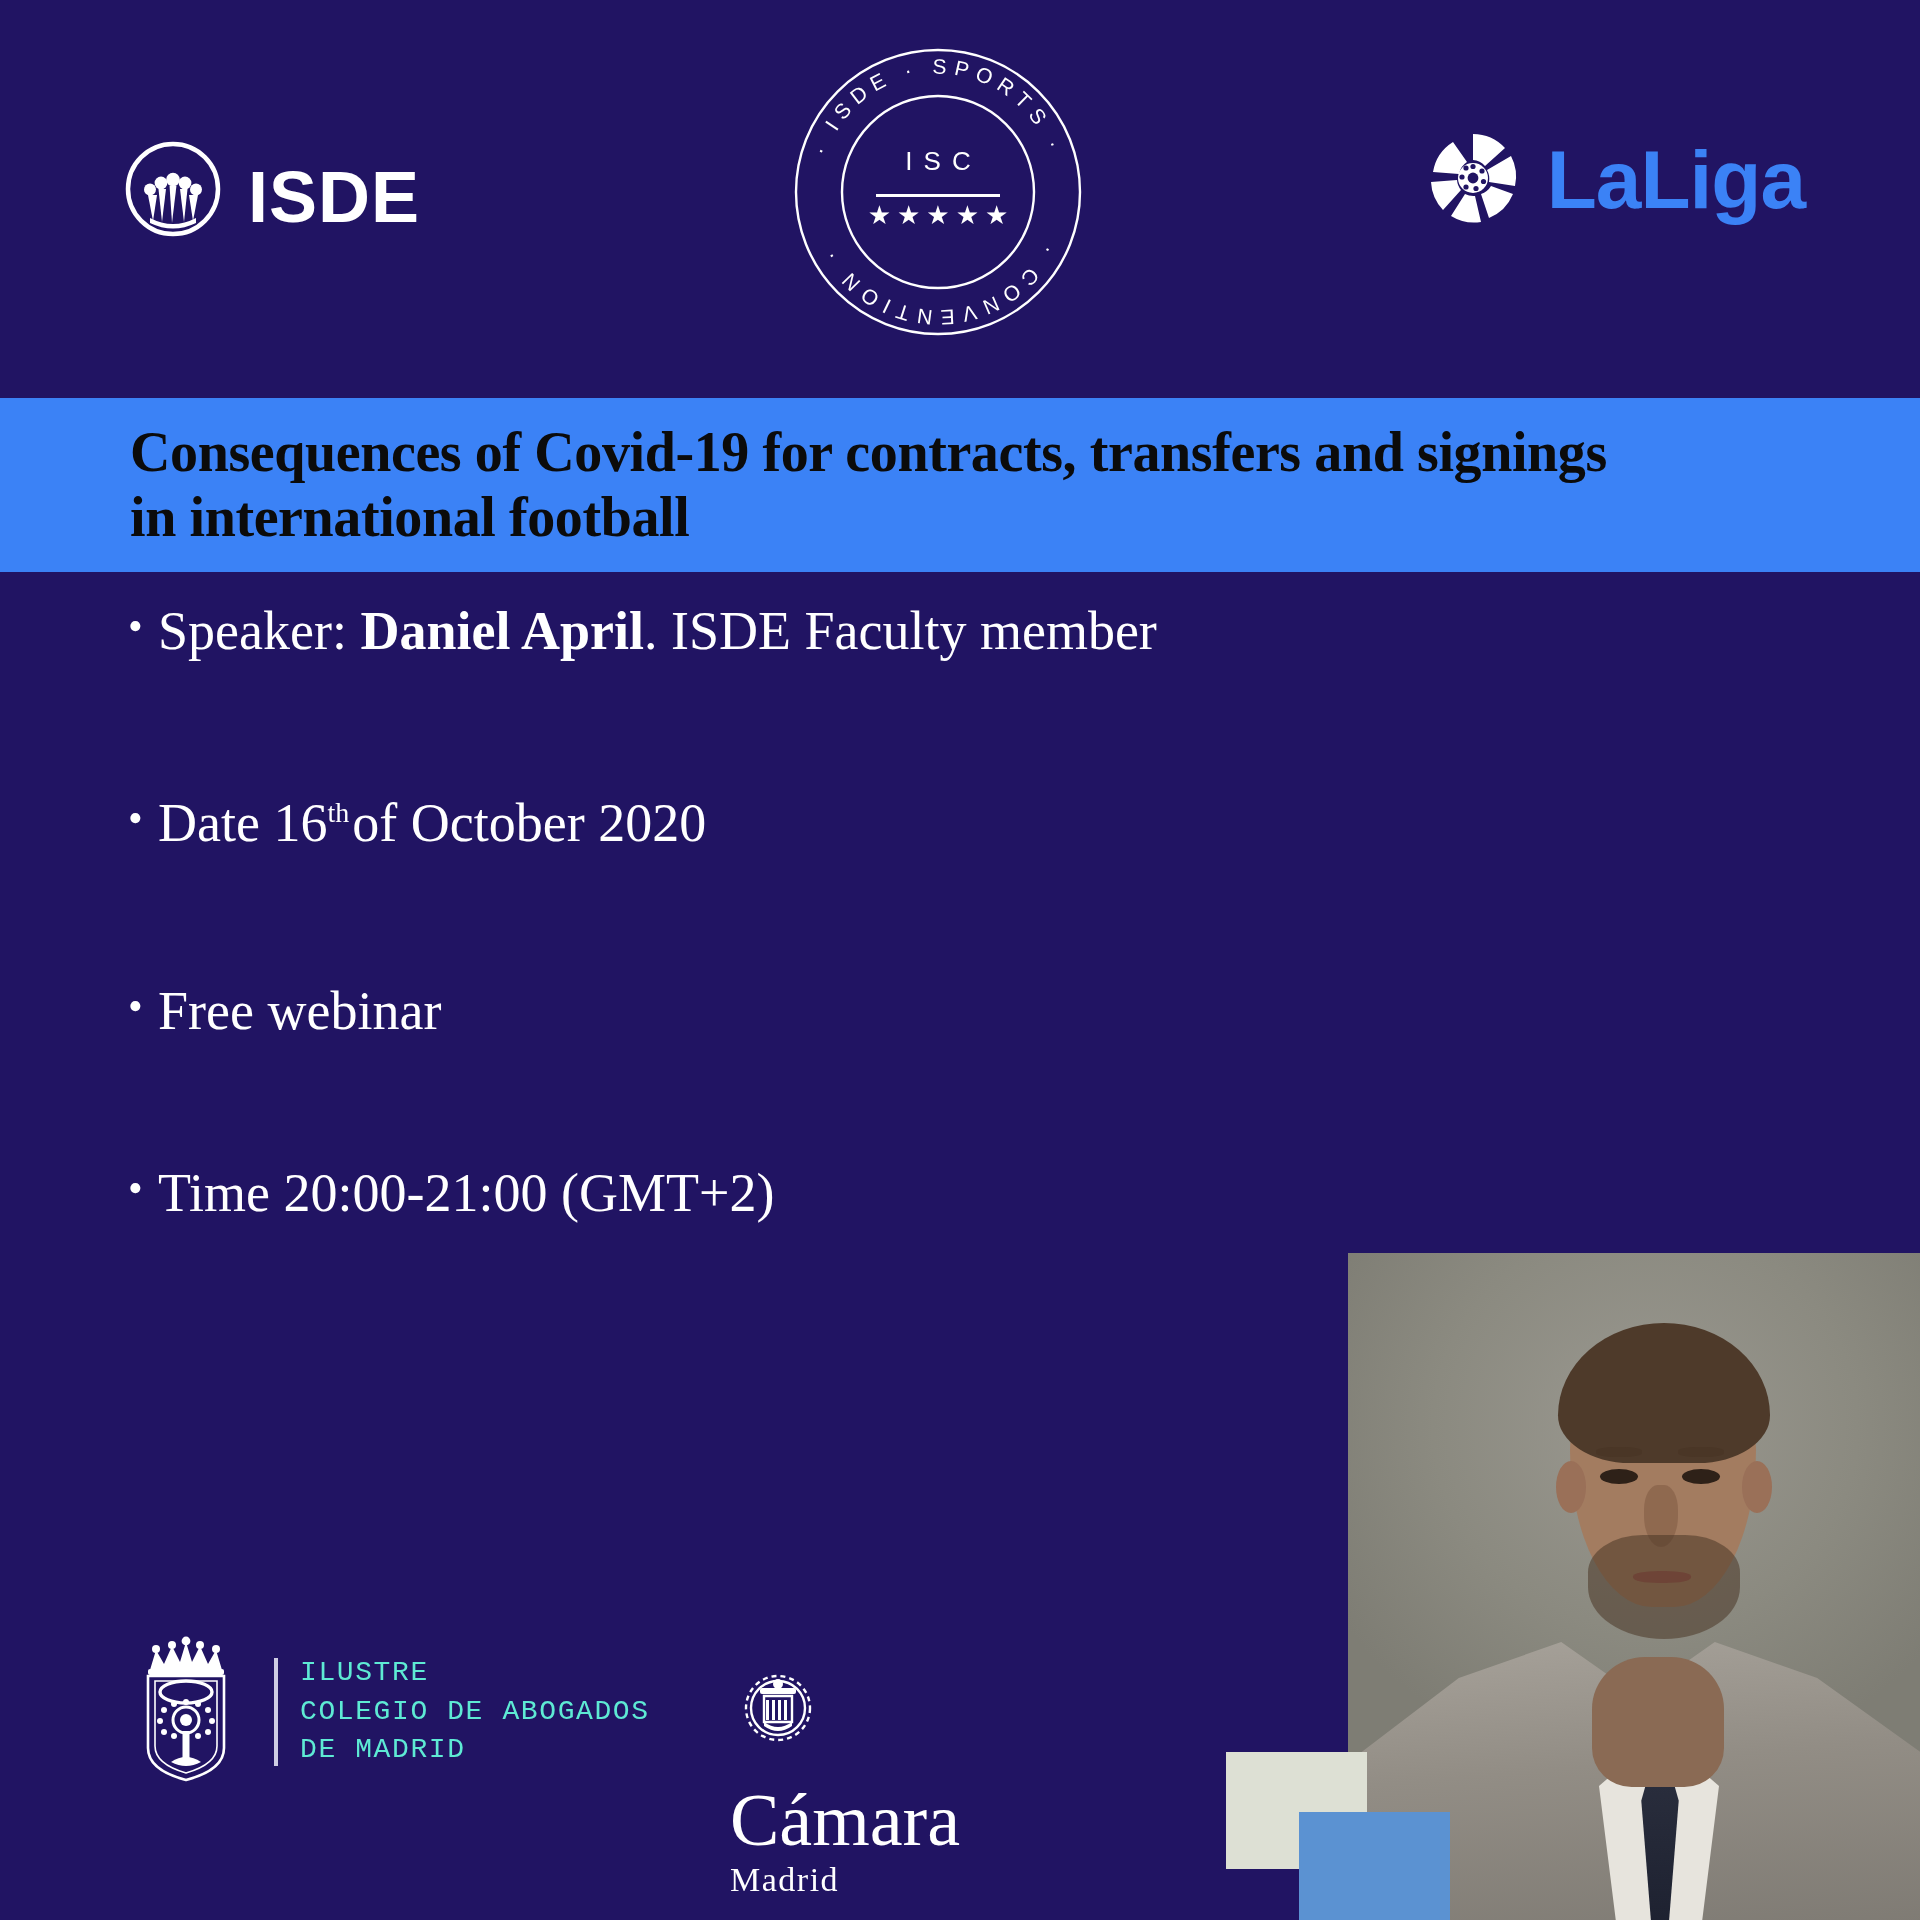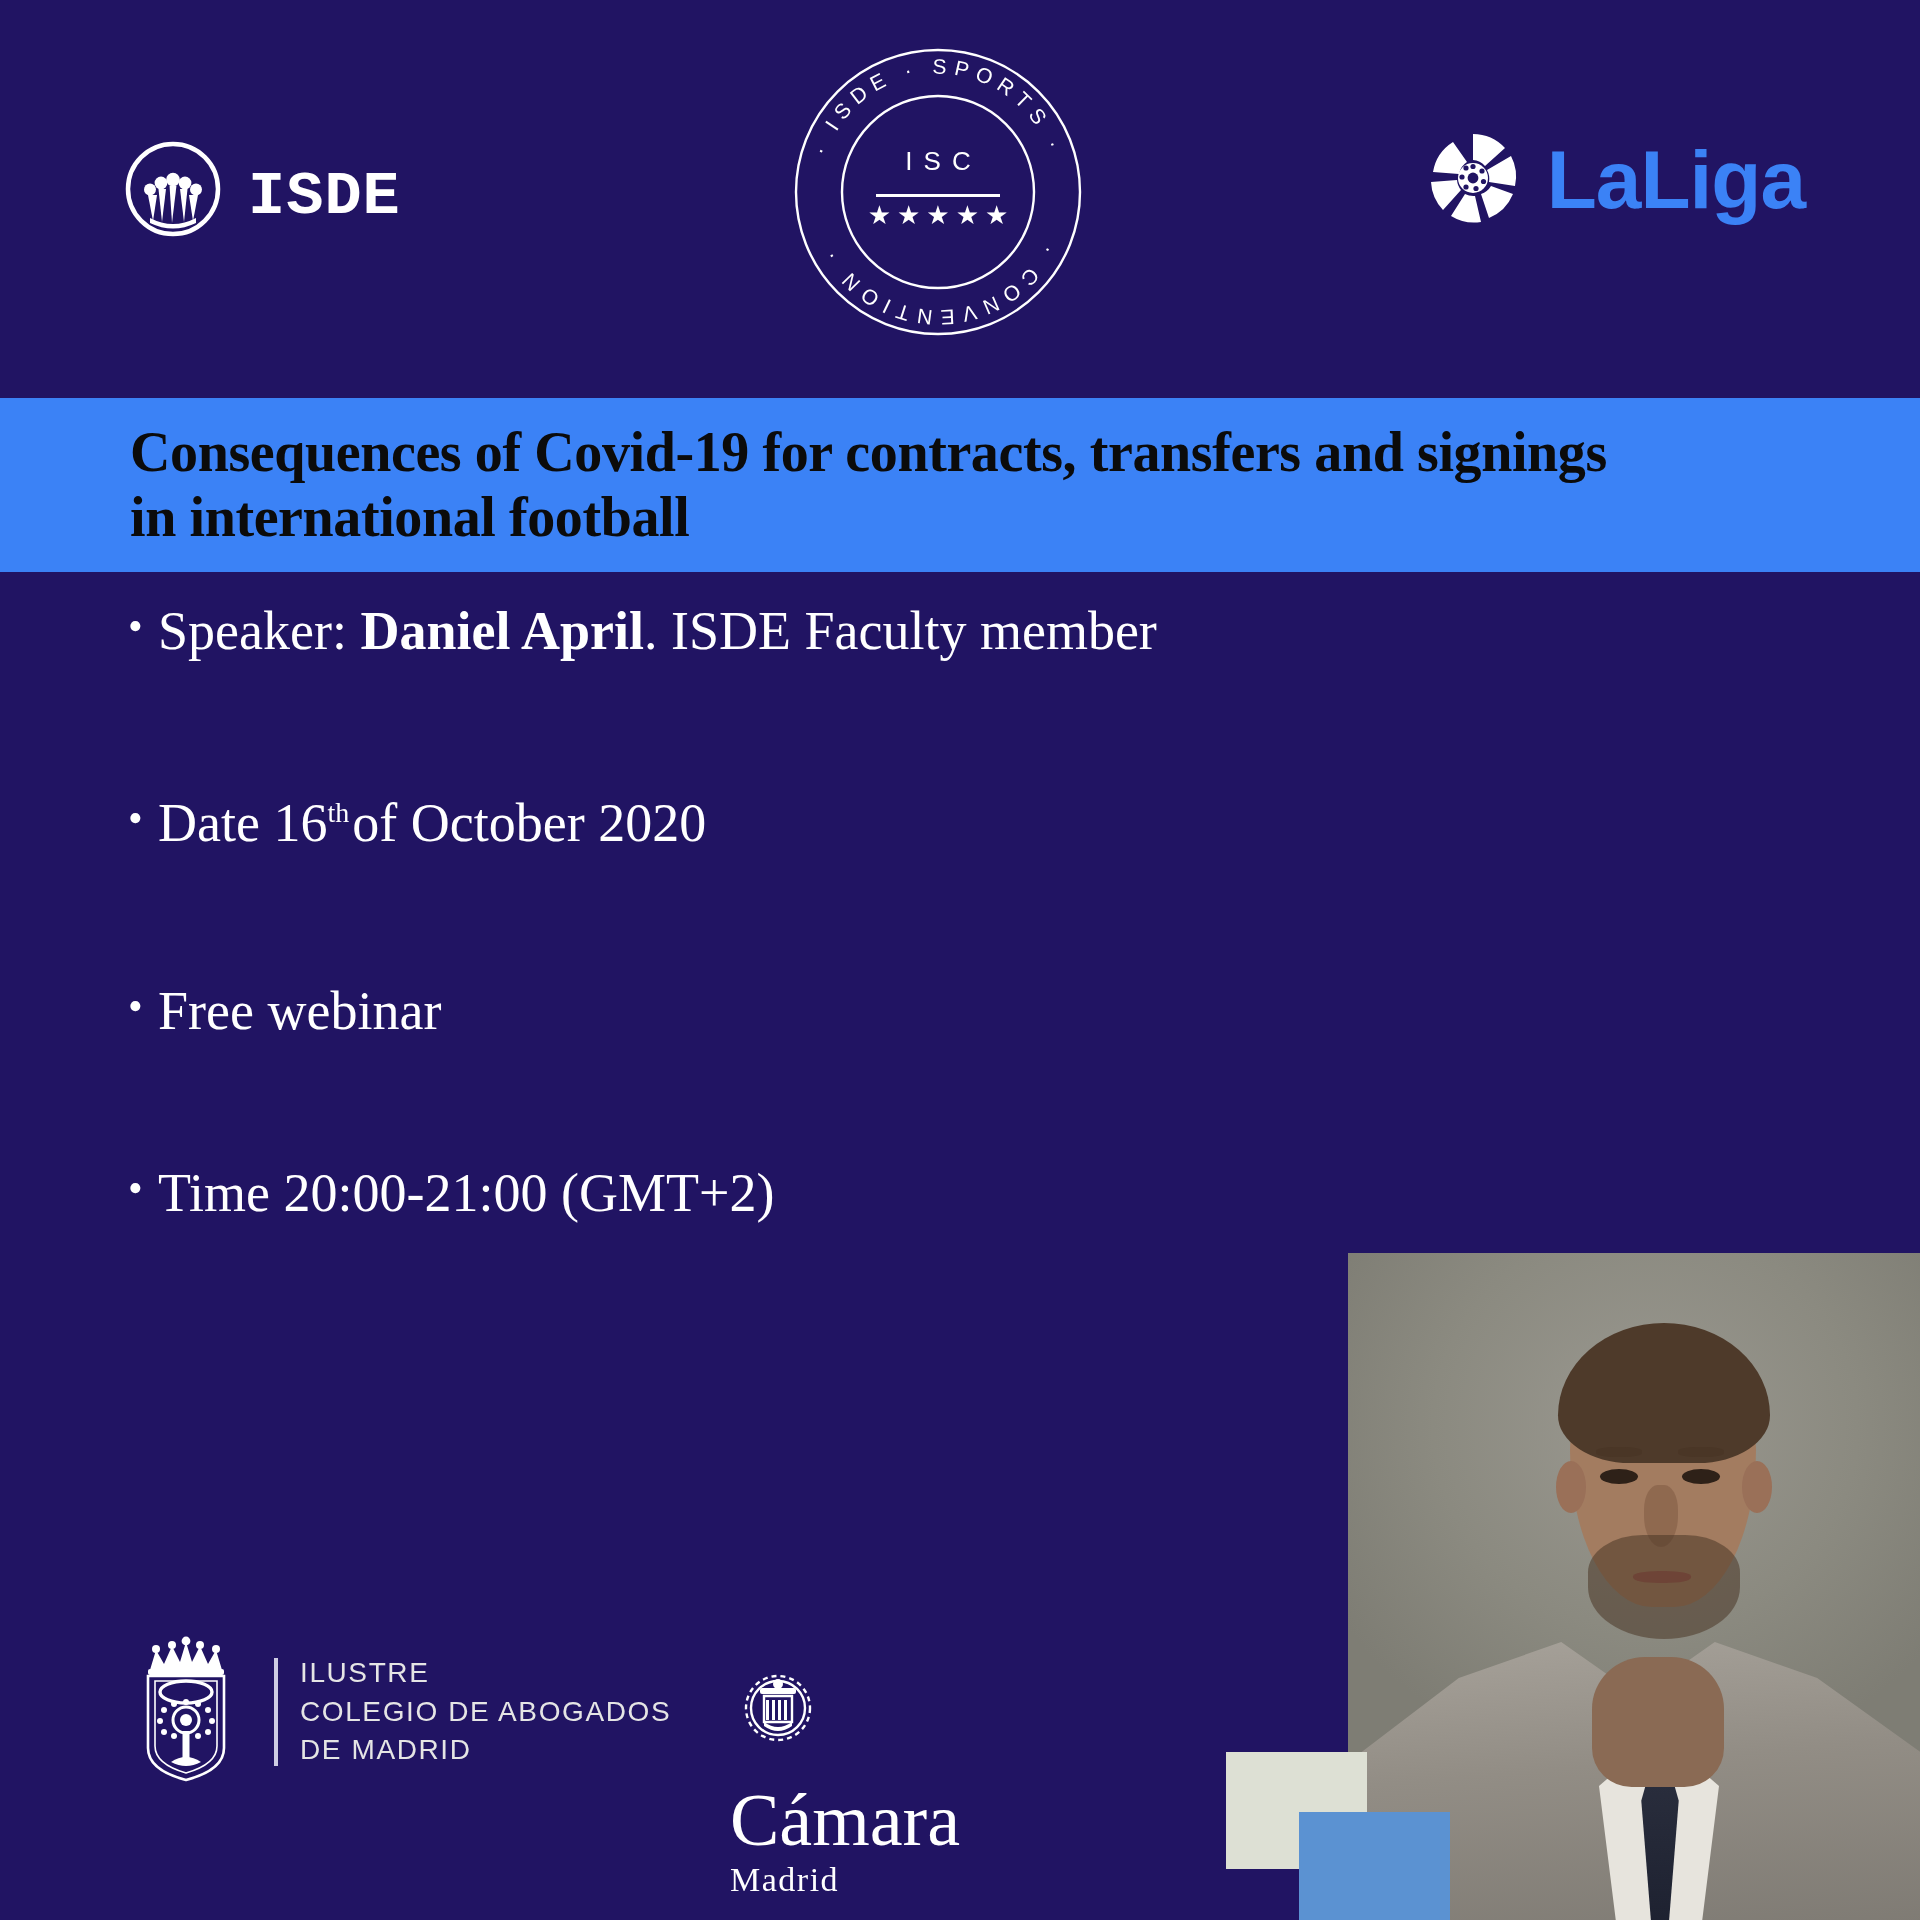--- a/index.html
+++ b/index.html
@@ -33,23 +33,23 @@
     align-items: center;
     gap: 26px;
   }
   .isde-mark {
     width: 98px;
     height: 98px;
     position: relative;
   }
   .isde-word {
     color: #ffffff;
-    font-family: Liberation Mono, monospace;
+    font-family: Liberation Sans, sans-serif;
     font-weight: 700;
-    font-size: 62px;
+    font-size: 72px;
     letter-spacing: 1px;
     line-height: 1;
     margin-top: 16px;
   }
 
   
   .isc-seal {
     position: absolute;
     left: 788px;
     top: 42px;
@@ -332,22 +332,22 @@
     align-items: center;
     gap: 22px;
   }
   .icam-divider {
     width: 4px;
     height: 108px;
     background: #cfcde4;
     margin-left: 6px;
   }
   .icam-words {
-    color: #e5e5e5;
-    font-family: Liberation Sans, sans-serif;
+    color: #5eead4;
+    font-family: Liberation Mono, monospace;
     font-size: 28px;
     line-height: 1.38;
     letter-spacing: 1.6px;
     font-weight: 400;
     white-space: nowrap;
   }
   .icam-words .ln { display: block; }
 
   .camara-logo {
     position: absolute;

